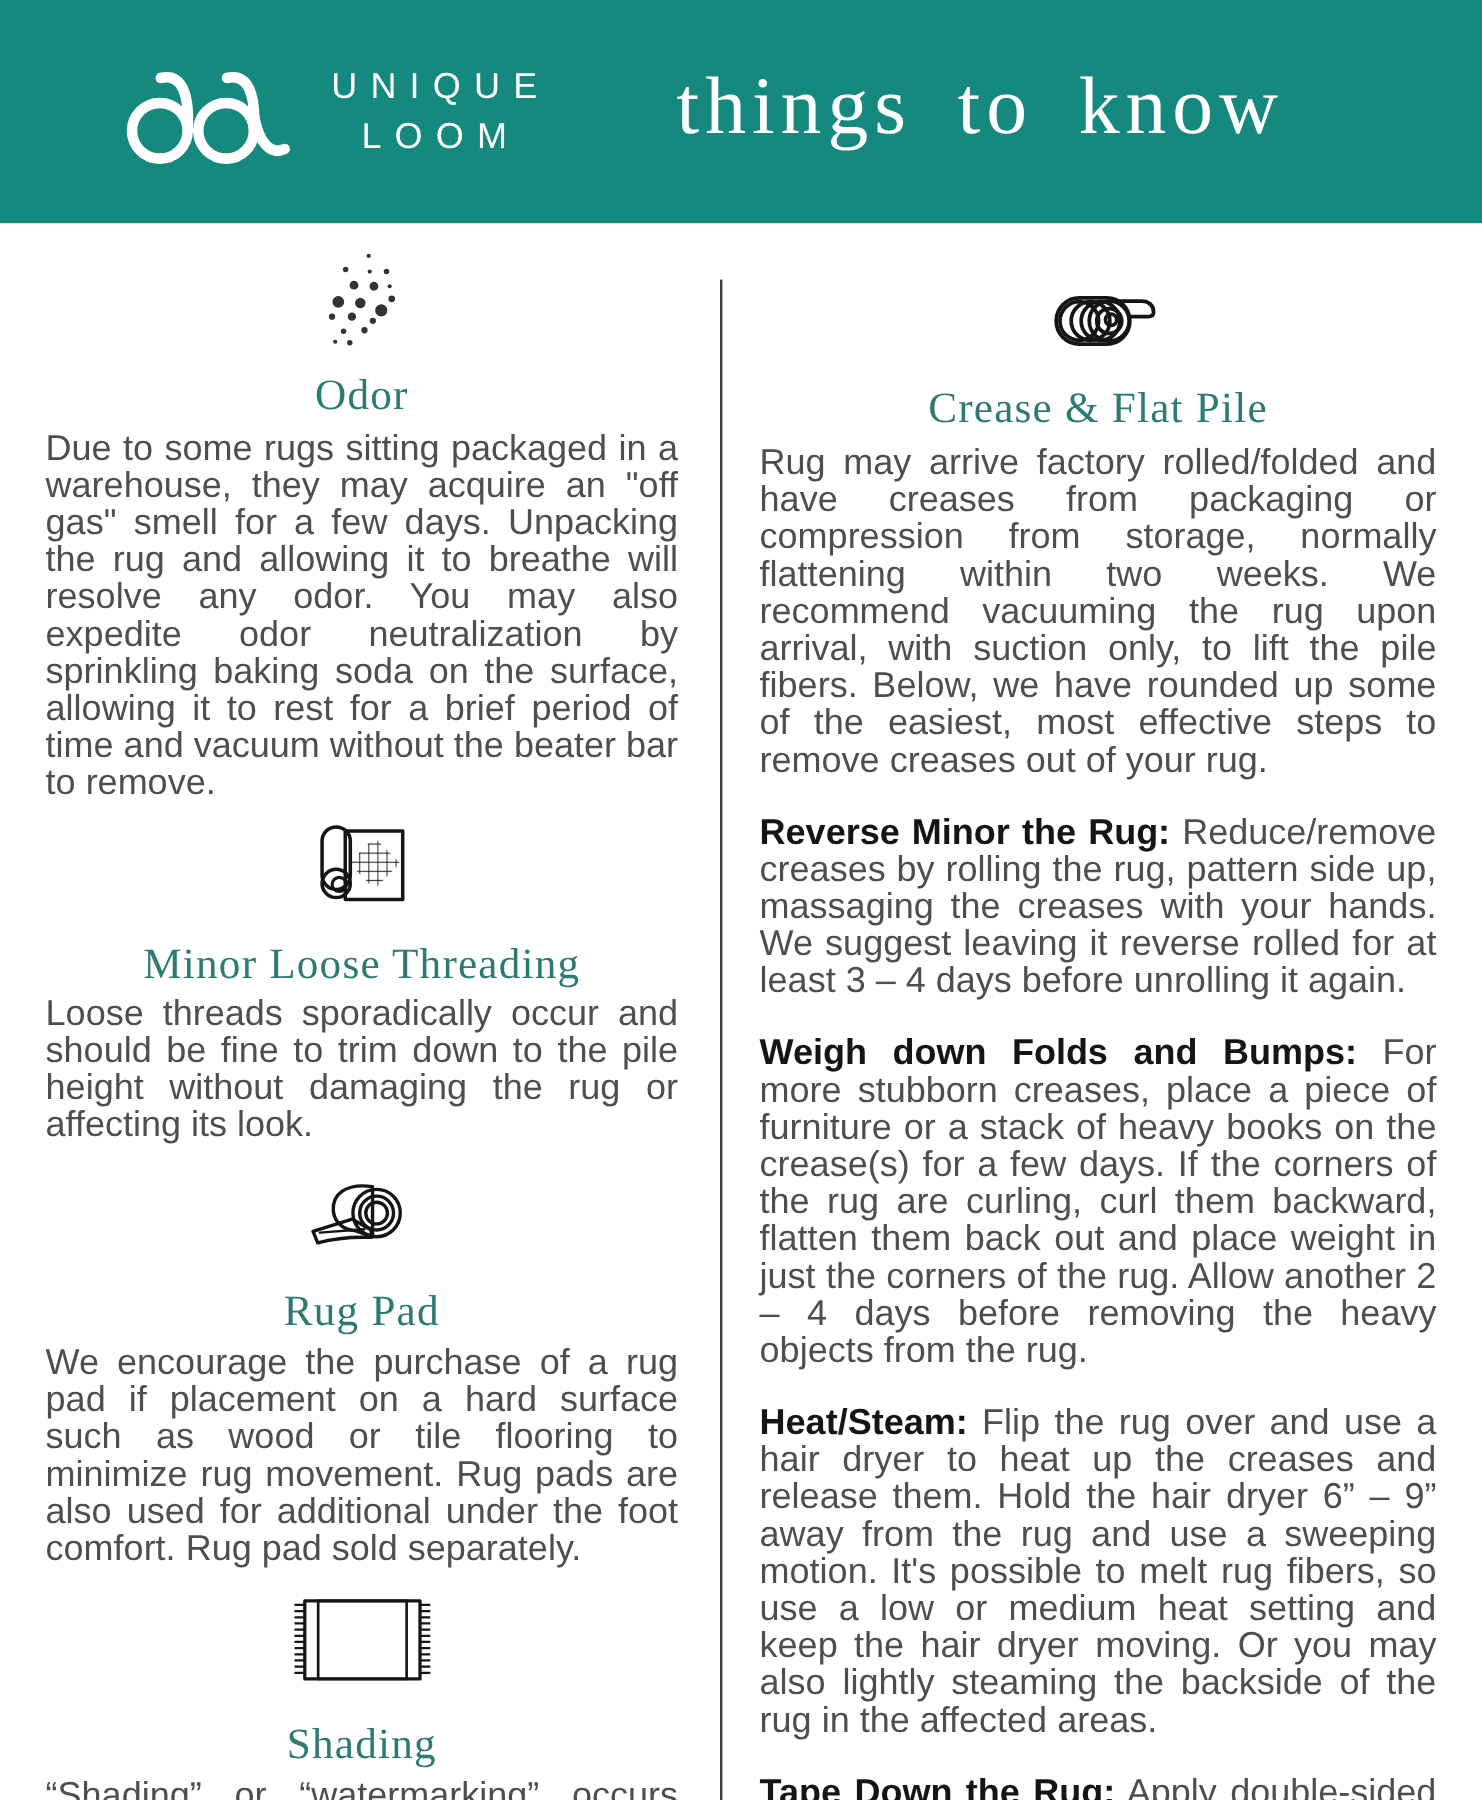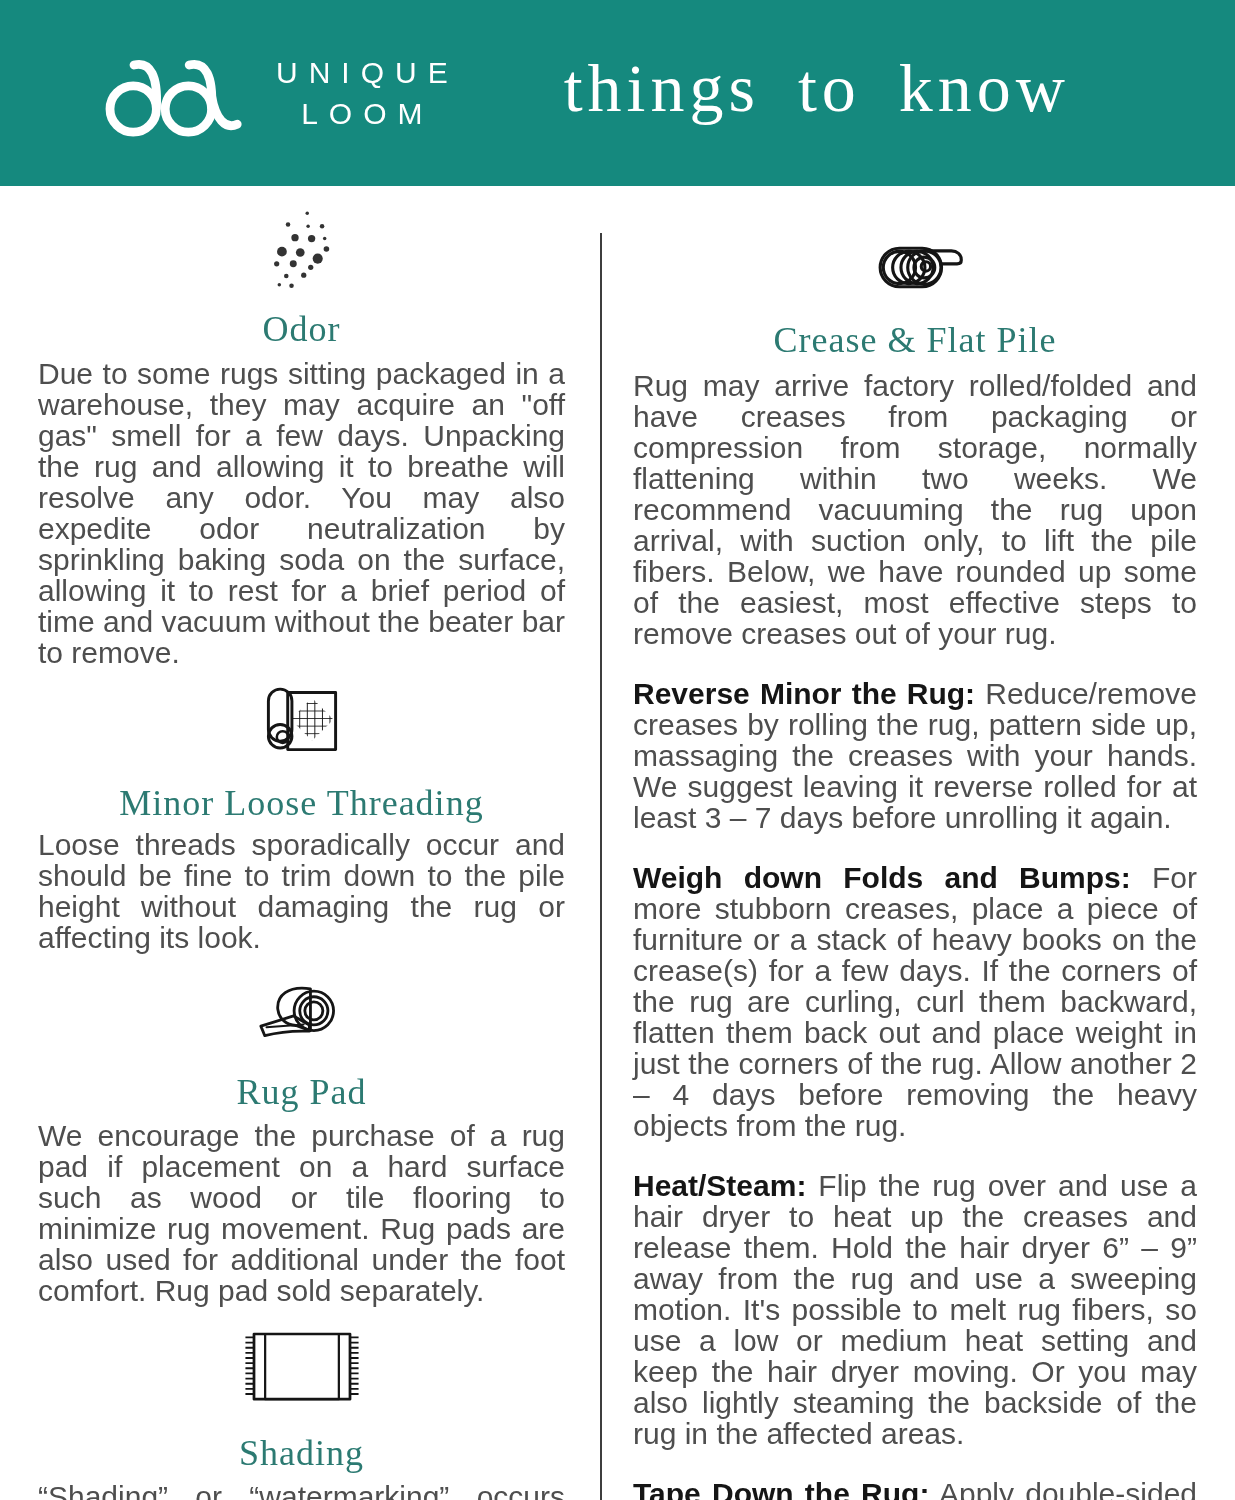--- a/index.html
+++ b/index.html
@@ -186,21 +186,21 @@
             <circle class="ic" cx="118" cy="45" r="32" fill="#ffffff" stroke-width="6"></circle>
             <path class="ic" d="M118,13 H170 C181,13 189,20 189,30 V31 C189,36 186,38 181,38 H150" stroke-width="6"></path>
             <circle class="ic" cx="118" cy="45" r="20" fill="#ffffff" stroke-width="6"></circle>
             <circle class="ic" cx="121" cy="43" r="9" fill="#ffffff" stroke-width="6"></circle>
           </svg>
         </div>
         <h2>Crease &amp; Flat Pile</h2>
         <p class="body-p">Rug may arrive factory rolled/folded and have creases from packaging or compression from storage, normally flattening within two weeks. We recommend vacuuming the rug upon arrival, with suction only, to lift the pile fibers. Below, we have rounded up some of the easiest, most effective steps to remove creases out of your rug.</p>
       </div>
 
-      <p class="body-p tip"><b>Reverse Minor the Rug:</b><span> Reduce/remove creases by rolling the rug, pattern side up, massaging the creases with your hands. We suggest leaving it reverse rolled for at least 3 – 7 days before unrolling it again.</span></p>
+      <p class="body-p tip"><b>Reverse Minor the Rug:</b><span> Reduce/remove creases by rolling the rug, pattern side up, massaging the creases with your hands. We suggest leaving it reverse rolled for at least 3 – 4 days before unrolling it again.</span></p>
 
       <p class="body-p tip"><b>Weigh down Folds and Bumps:</b><span> For more stubborn creases, place a piece of furniture or a stack of heavy books on the crease(s) for a few days. If the corners of the rug are curling, curl them backward, flatten them back out and place weight in just the corners of the rug. Allow another 2 – 4 days before removing the heavy objects from the rug.</span></p>
 
       <p class="body-p tip"><b>Heat/Steam:</b><span> Flip the rug over and use a hair dryer to heat up the creases and release them. Hold the hair dryer 6” – 9” away from the rug and use a sweeping motion. It's possible to melt rug fibers, so use a low or medium heat setting and keep the hair dryer moving. Or you may also lightly steaming the backside of the rug in the affected areas.</span></p>
 
       <p class="body-p tip"><b>Tape Down the Rug:</b><span> Apply double-sided carpet tape to the back of your rug; then remove the paper covering the adhesive and smooth the rug over the floor. Press the tape down firmly, smoothing it as you go. Carpet tape works on hard floors and on existing wall-to-wall carpet, holding your rug in place. If you have laminate flooring, purchase a less adhesive double-sided tape to prevent the laminate from buckling or otherwise being damaged.</span></p>
 
     </div>
   </div>
 </div>

